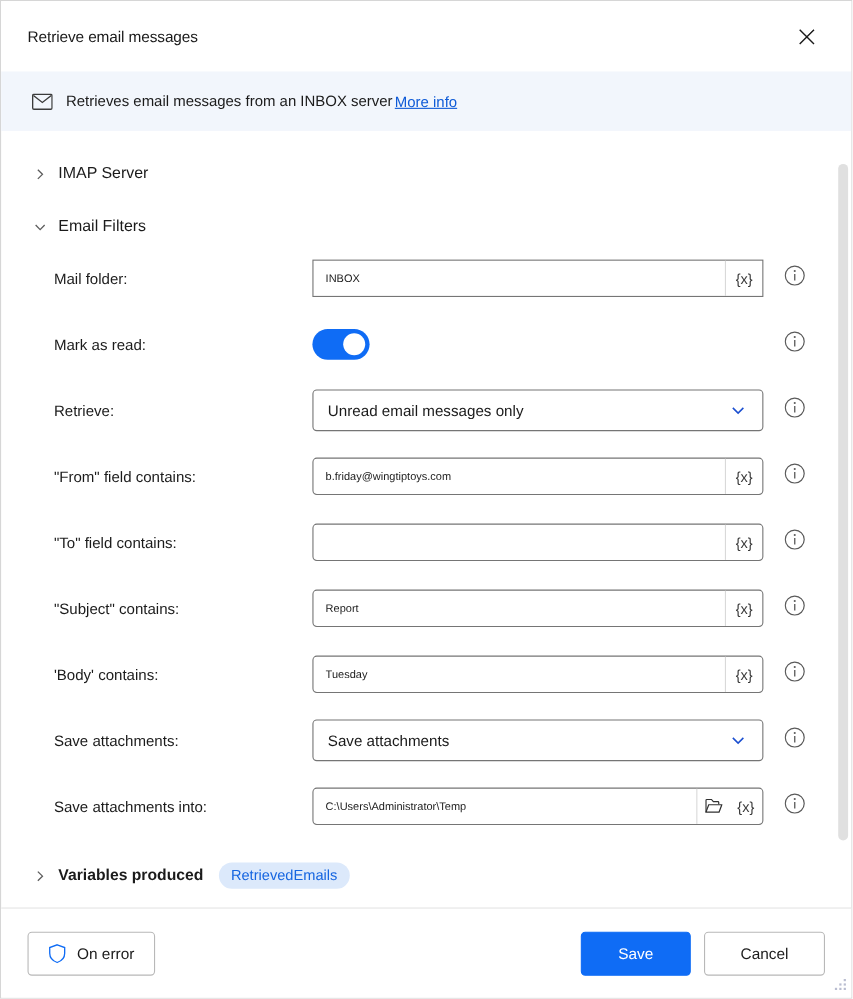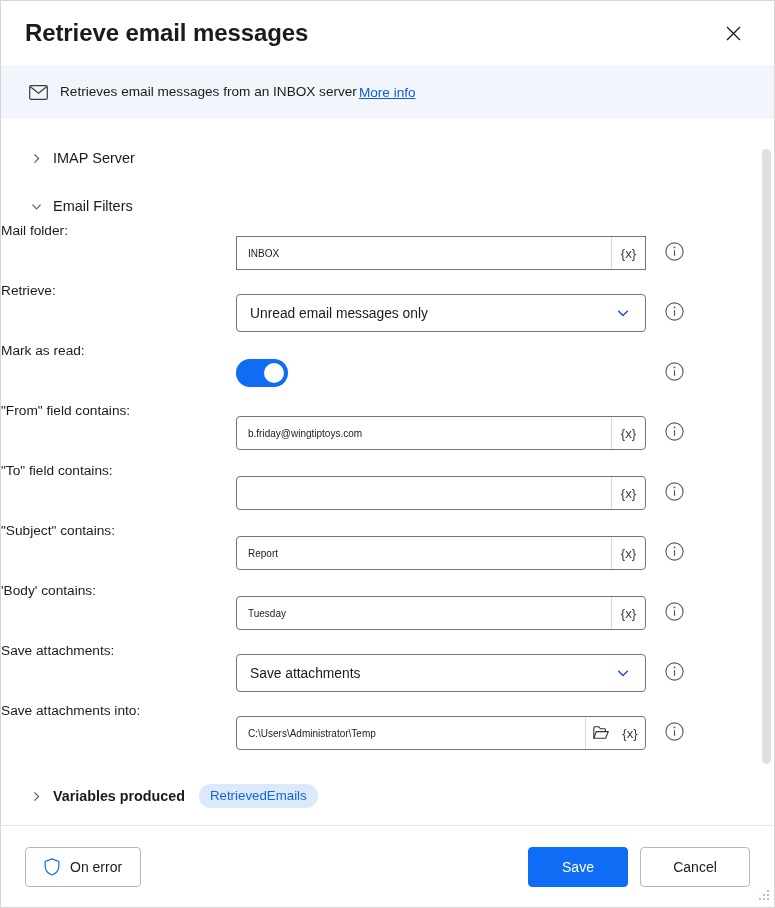--- a/index.html
+++ b/index.html
@@ -26,23 +26,23 @@
   
   .titlebar {
     height: 64px;
     flex: 0 0 64px;
     display: flex;
     align-items: center;
     padding: 0 20px 0 24px;
     background: #ffffff;
   }
   .title {
-    font-size: 24px;
-    color: #1b1b1b;
-    font-weight: 700;
+    font-size: 14px;
+    color: #1b1b1b;
+    font-weight: 400;
     letter-spacing: -0.1px;
     flex: 1;
   }
   .close-btn {
     width: 42px; height: 40px;
     display: flex; align-items: center; justify-content: center;
     cursor: pointer;
     background: transparent; border: none;
   }
   .close-btn svg { display: block; }
@@ -101,21 +101,23 @@
     color: #1b1b1b;
     font-weight: 400;
     margin-left: 4px;
   }
   .sec-imap  { margin-top: 12px; }
   .sec-email { margin-top: 14px; }
 
   
   .field-row {
     display: flex;
+    align-items: center;
     height: 60px;
+    padding-left: 48px;
   }
   .field-label {
     width: 235px;
     flex: 0 0 235px;
     font-size: 13.7px;
     color: #1b1b1b;
   }
   .field-control {
     width: 410px;
     flex: 0 0 410px;
@@ -382,47 +384,47 @@
             <svg width="19" height="19" viewBox="0 0 19 19" fill="none">
               <circle cx="9.5" cy="9.5" r="8.6" stroke="#5a5a5a" stroke-width="1.1"></circle>
               <circle cx="9.5" cy="5.4" r="0.95" fill="#5a5a5a"></circle>
               <path d="M9.5 8.1 L9.5 13.9" stroke="#5a5a5a" stroke-width="1.2"></path>
             </svg>
           </span>
         </div>
       </div>
 
       <div class="field-row">
+        <div class="field-label">Mark as read:</div>
+        <div class="field-control">
+          <div class="toggle">
+            <span class="knob"></span>
+          </div>
+        </div>
+        <div class="info-wrap">
+          <span class="info-icon">
+            <svg width="19" height="19" viewBox="0 0 19 19" fill="none">
+              <circle cx="9.5" cy="9.5" r="8.6" stroke="#5a5a5a" stroke-width="1.1"></circle>
+              <circle cx="9.5" cy="5.4" r="0.95" fill="#5a5a5a"></circle>
+              <path d="M9.5 8.1 L9.5 13.9" stroke="#5a5a5a" stroke-width="1.2"></path>
+            </svg>
+          </span>
+        </div>
+      </div>
+
+      <div class="field-row">
         <div class="field-label">Retrieve:</div>
         <div class="field-control">
           <div class="dd">
             <span class="dd-value">Unread email messages only</span>
             <span class="dd-chev">
               <svg width="14" height="14" viewBox="0 0 14 14" fill="none">
                 <path d="M2.2 4.8 L7 9.6 L11.8 4.8" stroke="#1b4fd0" stroke-width="1.4" fill="none"></path>
               </svg>
             </span>
-          </div>
-        </div>
-        <div class="info-wrap">
-          <span class="info-icon">
-            <svg width="19" height="19" viewBox="0 0 19 19" fill="none">
-              <circle cx="9.5" cy="9.5" r="8.6" stroke="#5a5a5a" stroke-width="1.1"></circle>
-              <circle cx="9.5" cy="5.4" r="0.95" fill="#5a5a5a"></circle>
-              <path d="M9.5 8.1 L9.5 13.9" stroke="#5a5a5a" stroke-width="1.2"></path>
-            </svg>
-          </span>
-        </div>
-      </div>
-
-      <div class="field-row">
-        <div class="field-label">Mark as read:</div>
-        <div class="field-control">
-          <div class="toggle">
-            <span class="knob"></span>
           </div>
         </div>
         <div class="info-wrap">
           <span class="info-icon">
             <svg width="19" height="19" viewBox="0 0 19 19" fill="none">
               <circle cx="9.5" cy="9.5" r="8.6" stroke="#5a5a5a" stroke-width="1.1"></circle>
               <circle cx="9.5" cy="5.4" r="0.95" fill="#5a5a5a"></circle>
               <path d="M9.5 8.1 L9.5 13.9" stroke="#5a5a5a" stroke-width="1.2"></path>
             </svg>
           </span>

